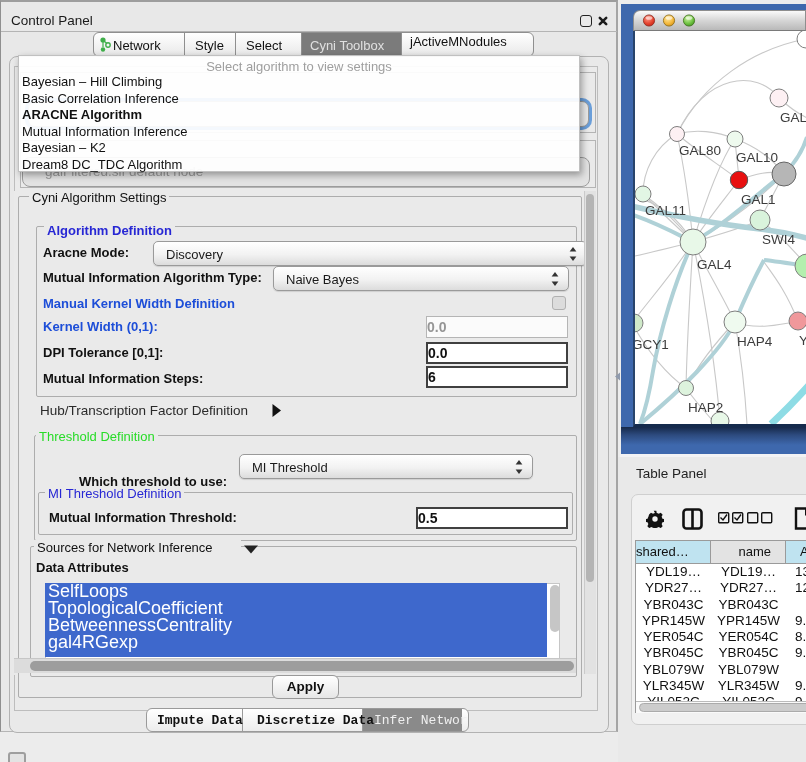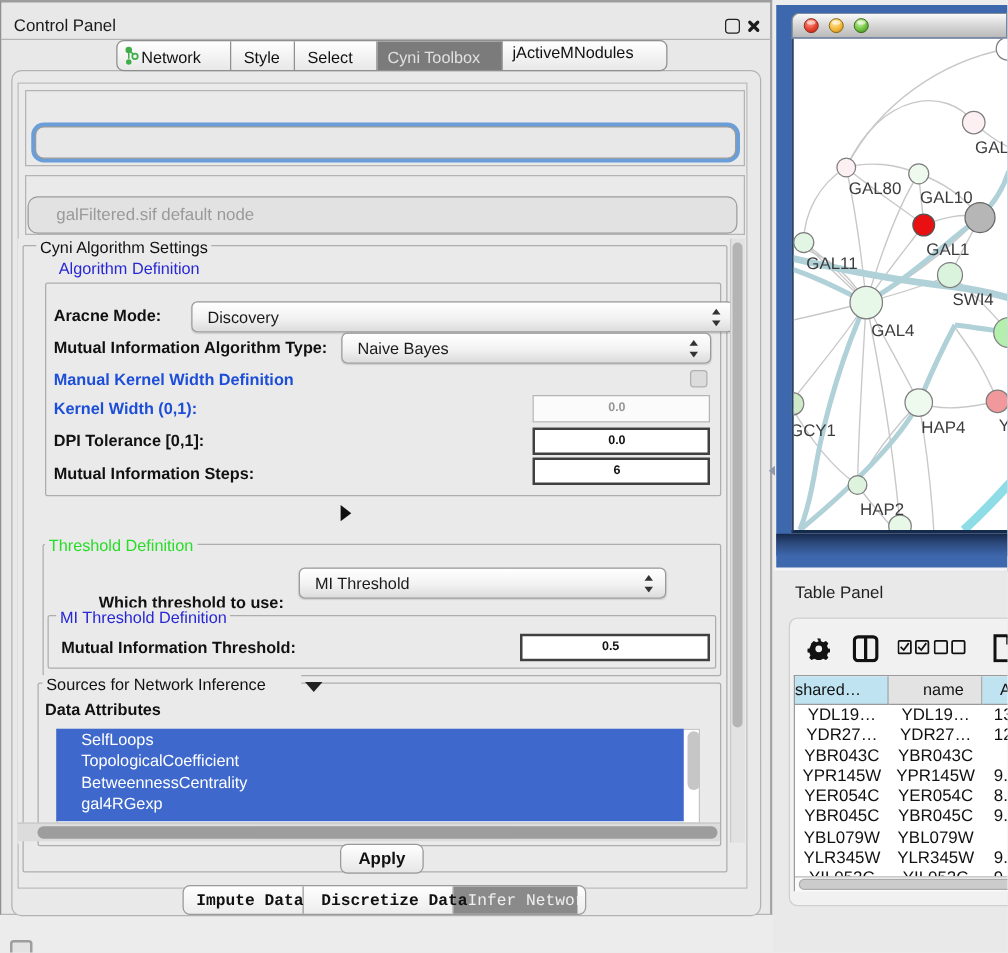--- a/index.html
+++ b/index.html
@@ -13,21 +13,21 @@
   .blue{color:#2727d4;}
   .green{color:#28dc28;}
   .combo{position:absolute;border:1px solid #9a9a9a;border-radius:5px;
          background:linear-gradient(180deg,#ffffff 0%,#f2f2f2 55%,#dcdcdc 100%);
          box-shadow:0 1px 1px rgba(0,0,0,0.12);}
   .combo .ct{position:absolute;left:12px;top:50%;transform:translateY(-50%);
              font-size:13px;color:#1a1a1a;white-space:nowrap;}
   .arrows{position:absolute;right:9px;top:50%;transform:translateY(-50%);
           width:8px;height:14px;}
   .field{position:absolute;background:#fff;border:2px solid #404040;
-         font-size:10px;font-weight:bold;color:#111;text-align:center;box-sizing:border-box;
+         font-size:14px;font-weight:bold;color:#111;text-align:left;box-sizing:border-box;
          padding-right:7px;line-height:18px;}
   .groupbox{position:absolute;border:1px solid #adadad;border-radius:2px;}
   .gtitle{position:absolute;background:#eaeaea;padding:0 3px;font-size:13px;
           white-space:nowrap;}
   .row{height:16.3px;line-height:16.3px;white-space:nowrap;}
   .row span{display:inline-block;width:75px;text-align:center;}
   .row i{display:inline-block;width:30px;font-style:normal;padding-left:9px;}
 </style>
 </head>
 <body>
@@ -68,21 +68,21 @@
     <div class="abs" style="left:19px;top:138px;width:576px;height:48px;border:1px solid #b4b4b4;box-sizing:border-box;"></div>
     <div class="abs" style="left:21px;top:155px;width:566px;height:28px;border:1px solid #9c9c9c;border-radius:8px;background:#e2e2e2;"></div>
     <span class="lbl" style="left:44px;top:162px;font-size:13.5px;color:#9a9a9a;">galFiltered.sif default node</span>
 
     <div class="abs" id="scrollpane" style="left:13px;top:189px;width:562px;height:484px;background:#eaeaea;overflow:visible;">
 
       <div class="groupbox" style="left:4px;top:5px;width:562px;height:500px;"></div>
       <span class="gtitle" style="left:15px;top:-1px;color:#111;">Cyni Algorithm Settings</span>
 
       <div class="groupbox" style="left:22px;top:35px;width:539px;height:169px;"></div>
-      <span class="gtitle blue" style="left:30px;top:16px;">Algorithm Definition</span>
+      <span class="gtitle blue" style="left:30px;top:32px;font-weight:bold;">Algorithm Definition</span>
       <span class="lbl b" style="left:29px;top:54px;">Aracne Mode:</span>
       <div class="combo" style="left:139px;top:50px;width:432px;height:23px;">
         <span class="ct">Discovery</span>
         <svg class="arrows" viewBox="0 0 8 14">
             <path d="M4 0 L7.4 4.6 H0.6 Z" fill="#333"></path>
             <path d="M4 14 L7.4 9.4 H0.6 Z" fill="#333"></path>
           </svg>
       </div>
       <span class="lbl b" style="left:29px;top:79px;">Mutual Information Algorithm Type:</span>
       <div class="combo" style="left:259px;top:75px;width:294px;height:23px;">
@@ -94,20 +94,21 @@
       </div>
       <span class="lbl b dis" style="left:29px;top:105px;">Manual Kernel Width Definition</span>
       <div class="abs" style="left:538px;top:105px;width:14px;height:14px;background:#dcdcdc;border:1px solid #b0b0b0;border-radius:3px;box-sizing:border-box;"></div>
       <span class="lbl b dis" style="left:29px;top:128px;">Kernel Width (0,1):</span>
       <div class="field" style="left:412px;top:125px;width:142px;height:22px;background:#fbfbfb;border:1px solid #b5b5b5;color:#969696;line-height:20px;">0.0</div>
       <span class="lbl b" style="left:29px;top:154px;">DPI Tolerance [0,1]:</span>
       <div class="field" style="left:412px;top:151px;width:142px;height:22px;">0.0</div>
       <span class="lbl b" style="left:29px;top:180px;">Mutual Information Steps:</span>
       <div class="field" style="left:412px;top:175px;width:142px;height:22px;">6</div>
 
+      <span class="lbl" style="left:26px;top:212px;font-size:13.5px;color:#2a2a2a;">Hub/Transcription Factor Definition</span>
       <svg class="abs" style="left:257px;top:213px;" width="11" height="13" viewBox="0 0 11 13">
           <path d="M1.5 0 L10 6.5 L1.5 13 Z" fill="#111"></path>
         </svg>
 
       <div class="groupbox" style="left:20px;top:244px;width:541px;height:104px;"></div>
       <span class="gtitle green" style="left:22px;top:238px;">Threshold Definition</span>
       <span class="lbl b" style="left:65px;top:267px;margin-top:16px;">Which threshold to use:</span>
       <div class="combo" style="left:225px;top:263px;width:292px;height:23px;">
         <span class="ct">MI Threshold</span>
         <svg class="arrows" viewBox="0 0 8 14">
@@ -120,21 +121,21 @@
       <span class="lbl b" style="left:35px;top:319px;">Mutual Information Threshold:</span>
       <div class="field" style="left:402px;top:316px;width:152px;height:22px;">0.5</div>
 
       <div class="groupbox" style="left:16px;top:355px;width:545px;height:129px;"></div>
       <span class="gtitle" style="left:20px;top:349px;color:#111;padding-right:28px;">Sources for Network Inference</span>
       <svg class="abs" style="left:230px;top:354px;" width="14" height="9" viewBox="0 0 14 9">
           <path d="M0 0.5 L14 0.5 L7 8.5 Z" fill="#222"></path>
         </svg>
       <span class="lbl b" style="left:22px;top:369px;">Data Attributes</span>
       <div class="abs" style="left:31px;top:392px;width:515px;height:76px;background:#fff;border:1px solid #c6c6c6;box-sizing:border-box;"></div>
-      <div class="abs" style="left:31px;top:392px;width:502px;height:74px;background:#3e68cc;color:#fff;font-size:13px;line-height:17px;padding-left:20px;box-sizing:border-box;overflow:hidden;">SelfLoops<br>TopologicalCoefficient<br>BetweennessCentrality<br>gal4RGexp</div>
+      <div class="abs" style="left:31px;top:392px;width:502px;height:74px;background:#3e68cc;color:#fff;font-size:18px;line-height:17px;padding-left:3px;box-sizing:border-box;overflow:hidden;">SelfLoops<br>TopologicalCoefficient<br>BetweennessCentrality<br>gal4RGexp</div>
       <div class="abs" style="left:535.5px;top:394px;width:10px;height:47px;background:#c6c6c6;border-radius:5px;"></div>
     </div>
 
     <div class="abs" style="left:583px;top:189px;width:12px;height:483px;background:#e2e2e2;border-left:1px solid #cacaca;box-sizing:border-box;"></div>
     <div class="abs" style="left:585px;top:192px;width:8px;height:388px;background:#b4b4b4;border-radius:4px;"></div>
 
     <div class="abs" style="left:13px;top:656px;width:562px;height:15px;background:#dcdcdc;border-top:1px solid #c6c6c6;box-sizing:border-box;"></div>
     <div class="abs" style="left:29px;top:659px;width:544px;height:10px;background:#9d9d9d;border-radius:5px;"></div>
 
     <div class="abs" style="left:271px;top:673px;width:67px;height:24px;border:1px solid #999;border-radius:6px;background:linear-gradient(180deg,#ffffff,#e6e6e6);box-sizing:border-box;text-align:center;">
@@ -146,20 +147,31 @@
       <div class="abs" style="left:96px;top:0;width:120px;height:24px;border-right:1px solid #9a9a9a;box-sizing:border-box;"></div>
       <div class="abs" style="left:216px;top:0;width:99px;height:24px;background:#8a8a8a;"></div>
       <span class="lbl b" style="left:10px;top:4px;">Impute Data</span>
       <span class="lbl b" style="left:110px;top:4px;">Discretize Data</span>
       <span class="lbl" style="left:227px;top:4px;color:#f0f0f0;">Infer Network</span>
     </div>
   </div>
 
   <div class="abs" style="left:8px;top:752px;width:18px;height:14px;border:2px solid #9e9e9e;border-radius:3px;background:#e3e3e3;box-sizing:border-box;"></div>
 
+  <div class="abs" id="popup" style="left:18px;top:55px;width:562px;height:117px;background:rgba(255,255,255,0.93);border:1px solid #c0c0c0;box-shadow:2px 3px 7px rgba(0,0,0,0.35);box-sizing:border-box;">
+    <div class="abs" style="left:0;top:3px;width:560px;text-align:center;font-size:13px;color:#9f9f9f;">Select algorithm to view settings</div>
+    <div class="abs" style="left:3px;top:18px;font-size:13px;color:#111;line-height:16.6px;white-space:nowrap;">
+      Bayesian – Hill Climbing<br>
+      Basic Correlation Inference<br>
+      <span class="b">ARACNE Algorithm</span><br>
+      Mutual Information Inference<br>
+      Bayesian – K2<br>
+      Dream8 DC_TDC Algorithm
+    </div>
+  </div>
 
   <div class="abs" style="left:618px;top:0;width:188px;height:457px;background:#ededed;"></div>
   <div class="abs" style="left:621px;top:4px;width:185px;height:453px;background:#3e68ad;"></div>
 
   <div class="abs" style="left:621px;top:427px;width:185px;height:18px;background:linear-gradient(180deg,#16294a 0%,#2d4b7f 45%,#3e68ad 100%);"></div>
   <div class="abs" style="left:620px;top:454px;width:186px;height:3px;background:#f2f2f4;"></div>
 
   <div class="abs" id="netwin" style="left:633px;top:10px;width:173px;height:417px;">
     <div class="abs" style="left:0;top:0;width:173px;height:21px;background:linear-gradient(180deg,#fafafa 0%,#d6d6d6 50%,#b9b9b9 100%);border:1px solid #8e8e8e;border-bottom:1px solid #7a7a7a;border-radius:7px 0 0 0;box-sizing:border-box;"></div>
     <svg class="abs" style="left:9px;top:3px;" width="70" height="15" viewBox="0 0 70 15">

